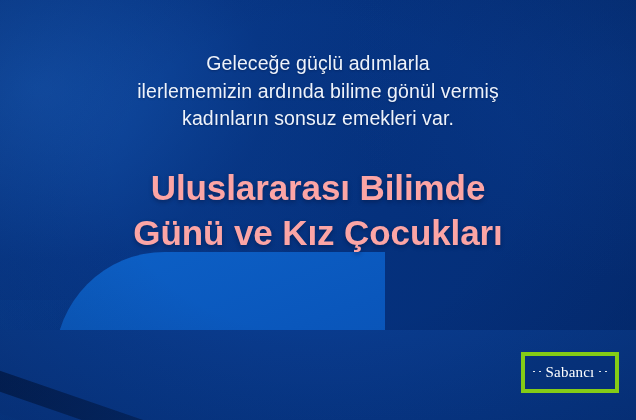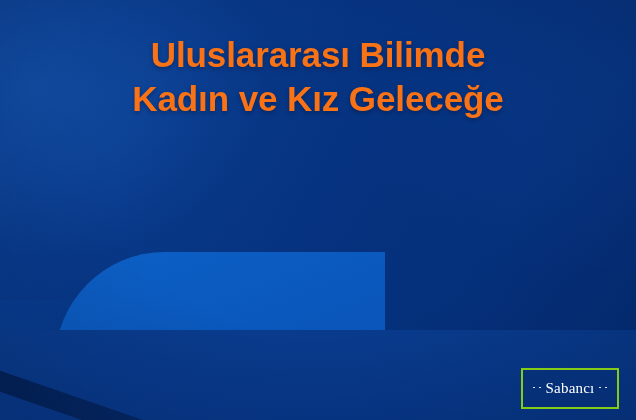--- a/index.html
+++ b/index.html
@@ -115,44 +115,43 @@
     line-height:1.42;
     letter-spacing:0.1px;
     text-shadow:0 1px 2px rgba(0,10,40,0.30);
   }
   .subtitle .ln { display:block; }
 
   .headline {
     margin-top:33px;
     width:580px;
     text-align:center;
-    color:#f97316;
+    color:#fca5a5;
     font-size:35px;
     font-weight:700;
     line-height:1.27;
     letter-spacing:-0.1px;
     text-shadow:0 2px 4px rgba(0,12,45,0.38);
   }
   .headline .ln { display:block; }
 
   
 
   .logo {
     position:absolute;
     left:521px; top:352px;
     width:98px; height:41px;
-    border:2px solid #84cc16;
+    border:4px solid #84cc16;
     background:rgba(6,46,116,0.45);
     display:flex;
     flex-direction:column;
     align-items:center;
     justify-content:center;
     font-family:"Liberation Serif", serif;
     color:#ffffff;
-    margin-top:16px;
   }
 
   .logo-row1 {
     display:flex;
     align-items:center;
     justify-content:center;
     gap:5px;
     height:18px;
   }
 
@@ -193,24 +192,29 @@
   <div class="bg-glow"></div>
   <div class="bg-glow-right"></div>
   <div class="accent-stripe2"></div>
   <div class="accent-shape"></div>
   <div class="accent-curve"></div>
   <div class="accent-stripe"></div>
   <div class="vignette"></div>
 
   <div class="content">
 
+    <div class="subtitle">
+      <span class="ln">Geleceğe güçlü adımlarla</span>
+      <span class="ln">ilerlememizin ardında bilime gönül vermiş</span>
+      <span class="ln">kadınların sonsuz emekleri var.</span>
+    </div>
 
     <div class="headline">
       <span class="ln">Uluslararası Bilimde</span>
-      <span class="ln">Kadın ve Kız Geleceğe</span>
+      <span class="ln">Günü ve Kız Çocukları</span>
     </div>
 
   </div>
 
   <div class="logo">
     <div class="logo-row1">
       <span class="logo-dots">
           <i></i>
           <i></i>
         </span>

